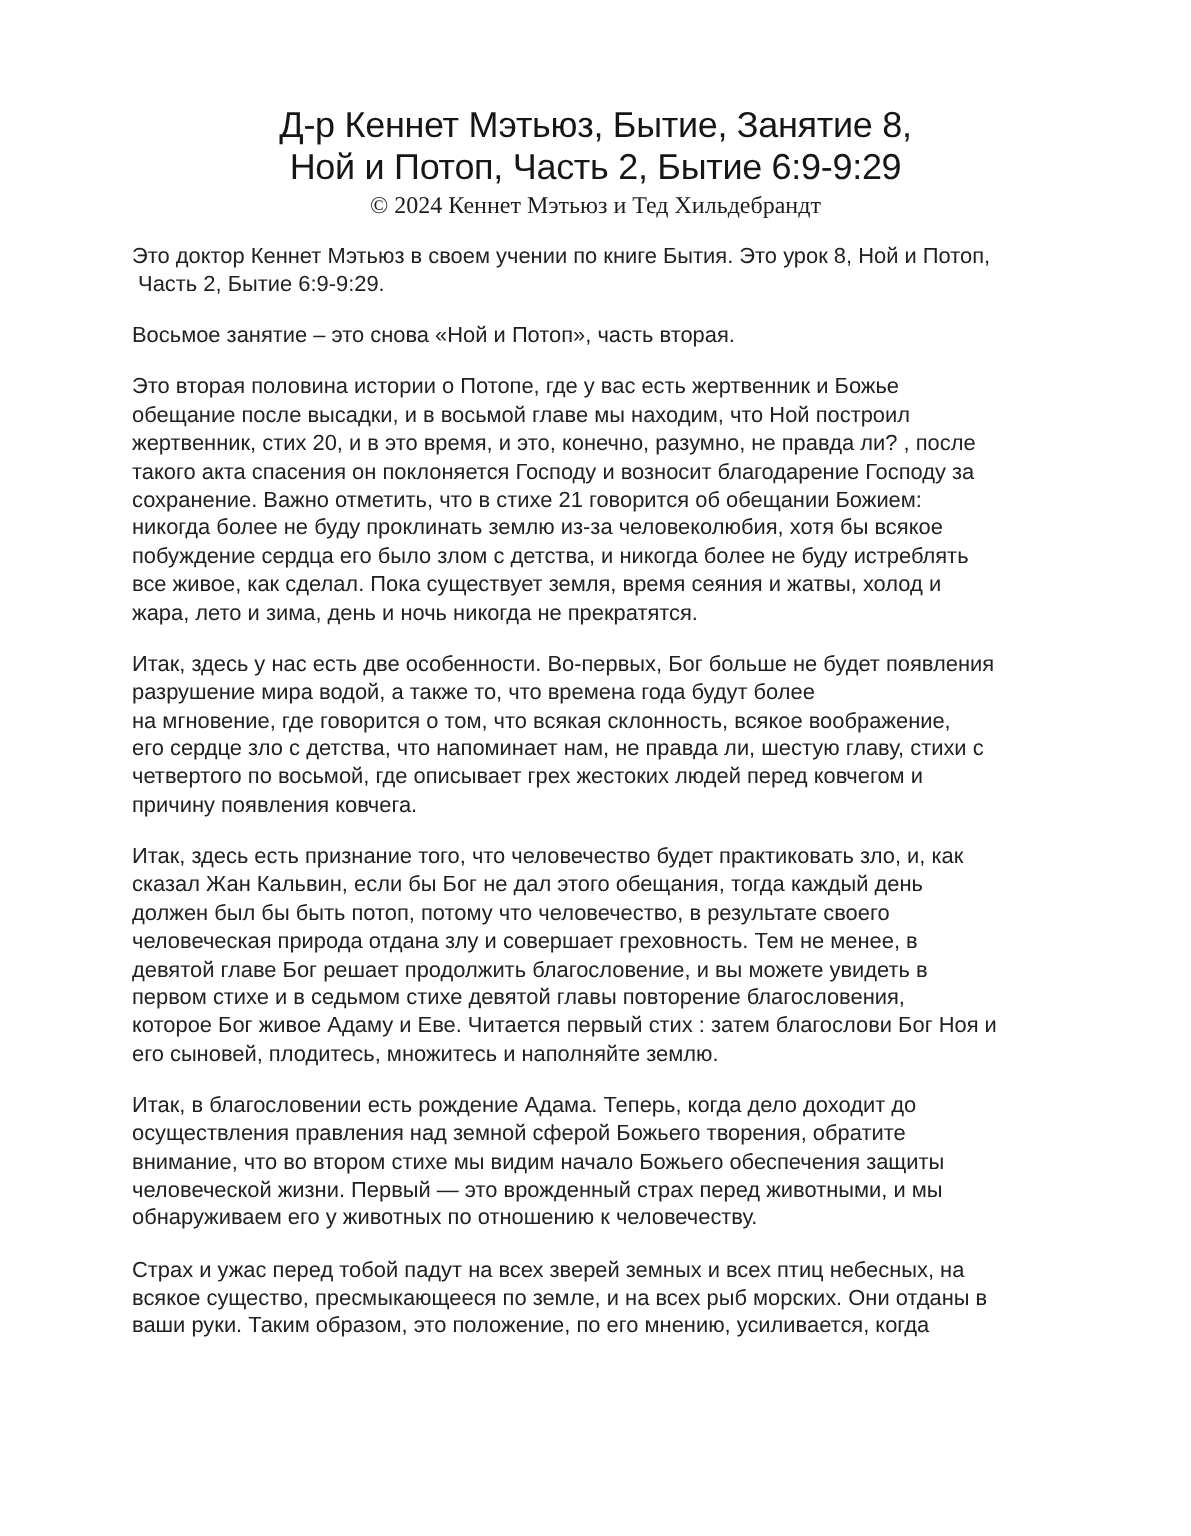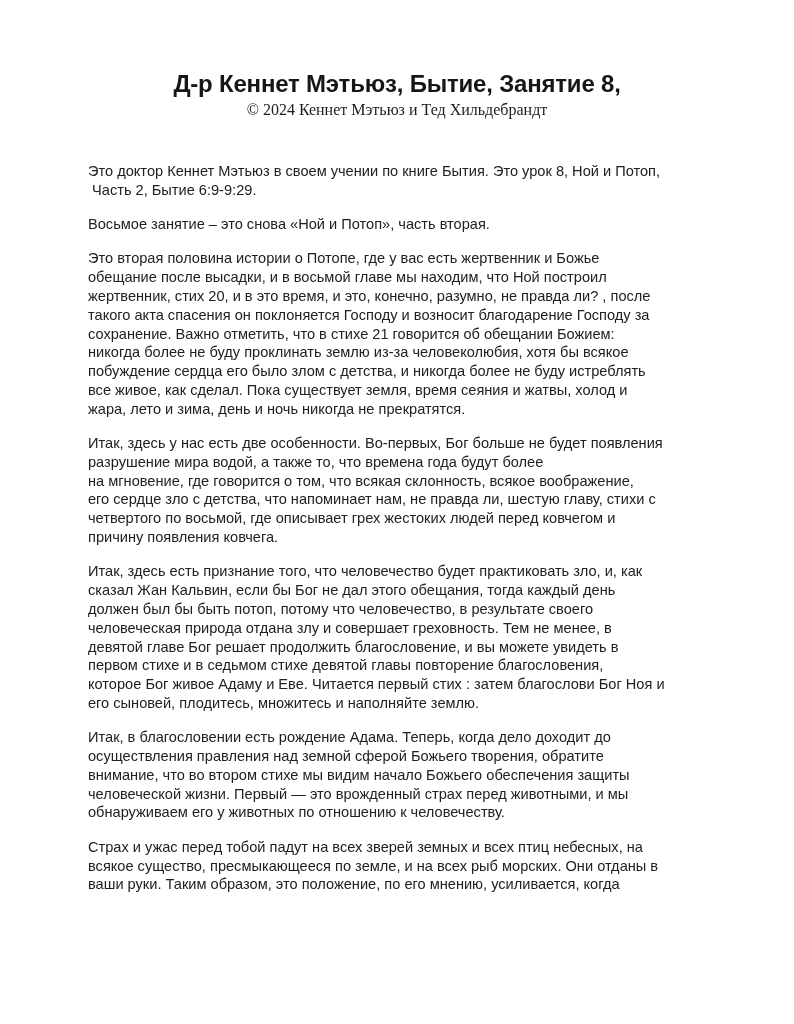--- a/index.html
+++ b/index.html
@@ -20,21 +20,21 @@
     position: absolute;
     top: 70px;
     left: 0;
     width: 794px;
     text-align: center;
   }
   .title {
     margin: 0;
     font-size: 24px;
     line-height: 28px;
-    font-weight: bold;
+    font-weight: normal;
     color: #161616;
     letter-spacing: -0.2px;
   }
   .title-line {
     display: block;
     white-space: pre;
   }
   .copyright {
     margin-top: 2px;
     font-family: "Liberation Serif", serif;
@@ -61,20 +61,21 @@
     white-space: pre;
   }
 </style>
 </head>
 <body>
 
 <div class="page">
   <div class="header">
     <h1 class="title">
       <span class="title-line">Д-р Кеннет Мэтьюз, Бытие, Занятие 8,</span>
+      <span class="title-line">Ной и Потоп, Часть 2, Бытие 6:9-9:29</span>
     </h1>
     <div class="copyright">© 2024 Кеннет Мэтьюз и Тед Хильдебрандт</div>
   </div>
   <div class="body-text" id="paragraphs">
       <p>
         <span class="line">Это доктор Кеннет Мэтьюз в своем учении по книге Бытия. Это урок 8, Ной и Потоп,</span>
         <span class="line"> Часть 2, Бытие 6:9-9:29.</span>
       </p>
       <p>
         <span class="line">Восьмое занятие – это снова «Ной и Потоп», часть вторая.</span>

